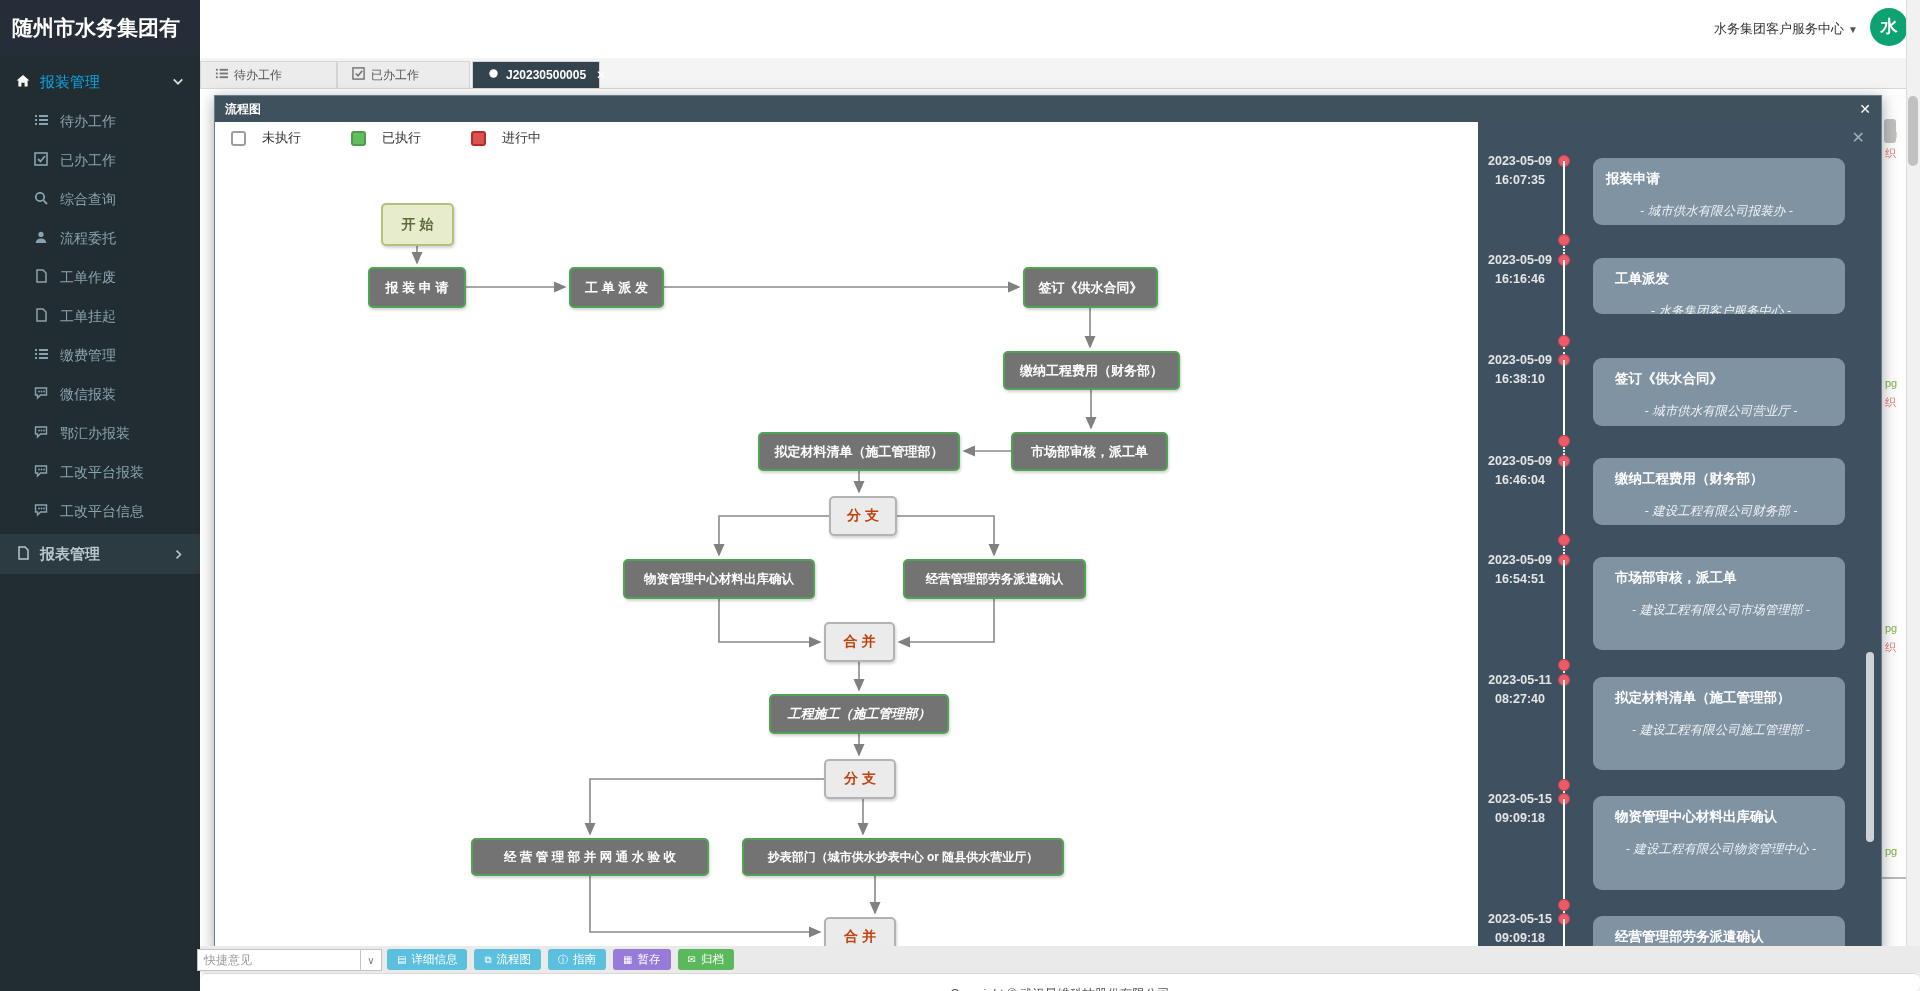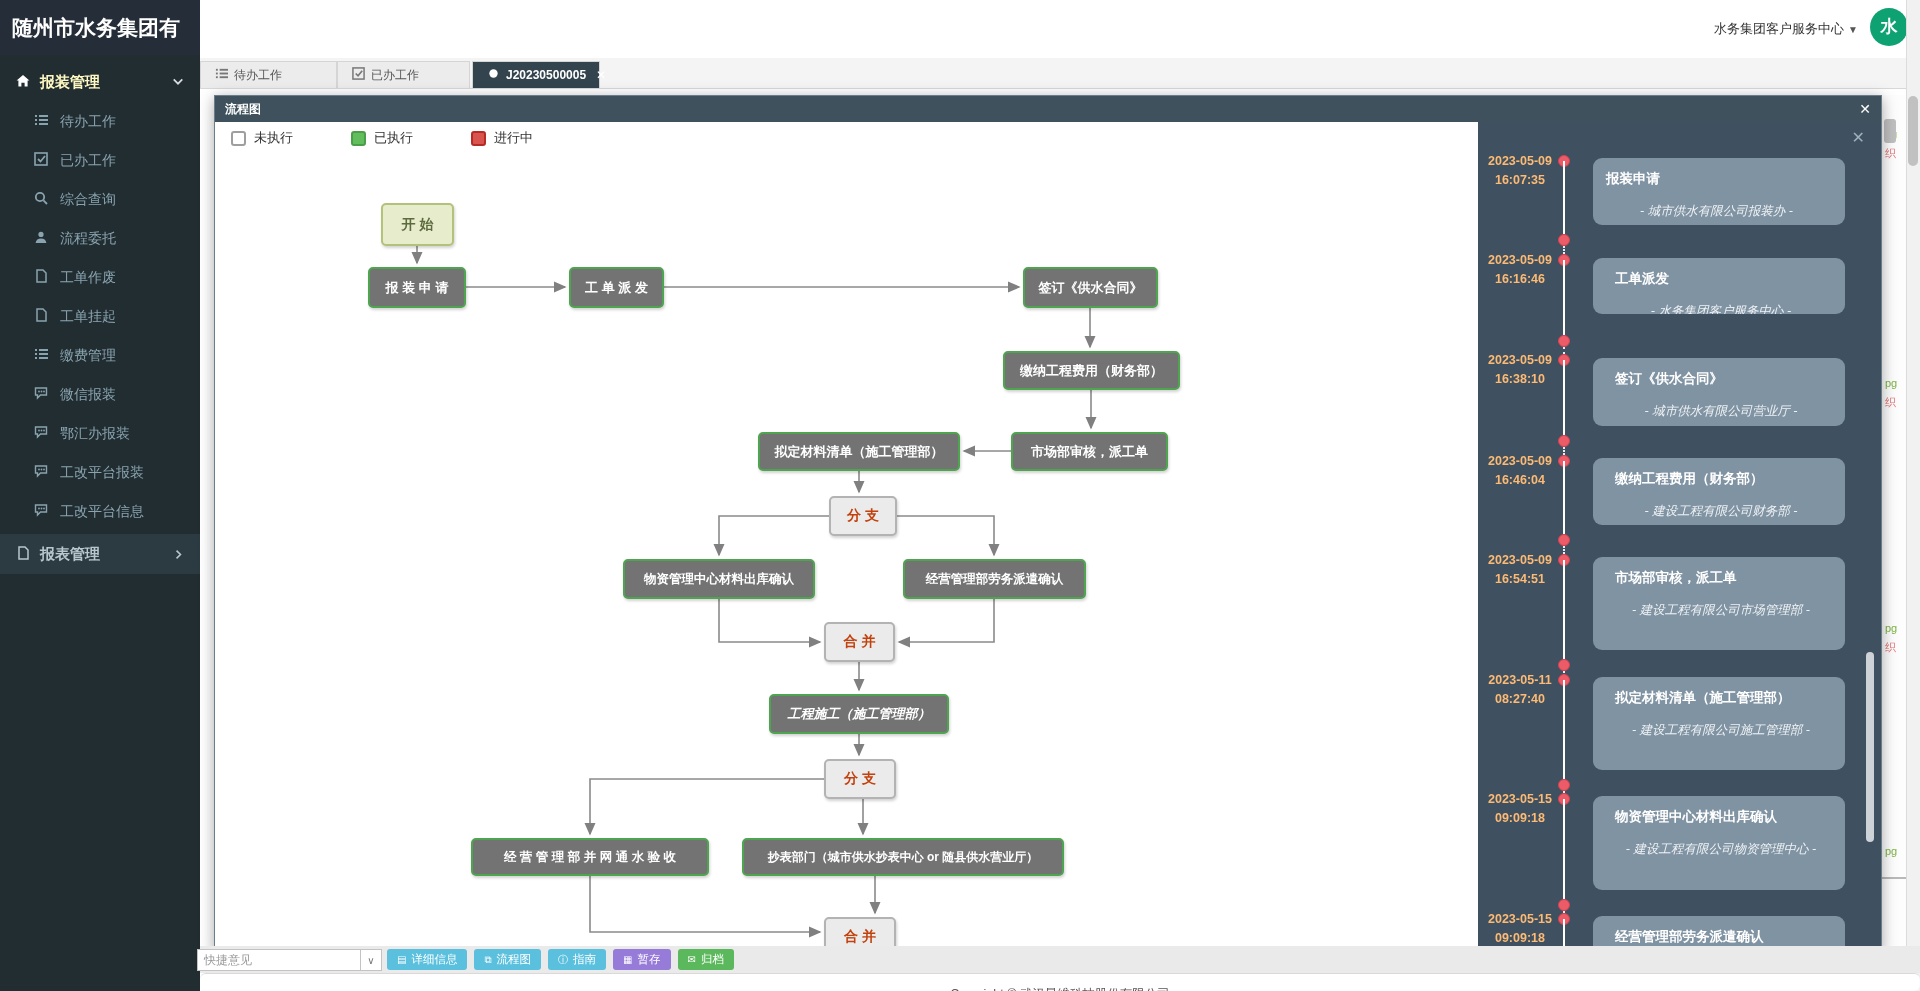--- a/index.html
+++ b/index.html
@@ -4,21 +4,21 @@
 <style>
   html,body{margin:0;padding:0;background:#e9edf0;}
   body{font-family:"Liberation Sans","DejaVu Sans",sans-serif;}
   #app{position:relative;width:1920px;height:991px;overflow:hidden;background:#fff;}
   .abs{position:absolute;}
 
   
   #sidebar{left:0;top:0;width:200px;height:991px;background:#222d32;}
   #logo{left:0;top:0;width:200px;height:55px;background:#252e38;color:#fff;
         font-size:21px;font-weight:bold;line-height:55px;padding-left:12px;box-sizing:border-box;white-space:nowrap;overflow:hidden;}
-  .parent-item{left:0;width:200px;height:40px;color:#fef9c3;font-size:15px;font-weight:bold;
+  .parent-item{left:0;width:200px;height:40px;color:#0ea5e9;font-size:15px;font-weight:normal;
         display:flex;align-items:center;gap:10px;padding-left:16px;box-sizing:border-box;cursor:pointer;}
   .side-item{left:0;width:200px;height:39px;color:#8aa4af;font-size:14px;
         display:flex;align-items:center;gap:12px;padding-left:34px;box-sizing:border-box;cursor:pointer;}
   .side-item svg{flex:0 0 auto;}
   .chev{margin-left:auto;margin-right:16px;}
 
   
   #hdr{left:200px;top:0;width:1720px;height:58px;background:#fff;}
   #hdr-title{left:40px;top:14px;font-size:21px;font-weight:bold;color:#1a1a1a;}
   #hdr-sub{font-size:13px;color:#777;font-weight:normal;margin-left:8px;}
@@ -34,36 +34,36 @@
   .tab.active{background:#33444f;color:#fff;font-weight:bold;}
   .tab .tclose{margin-left:4px;font-weight:bold;cursor:pointer;}
 
   
   #modal{left:214px;top:95px;width:1666px;height:850px;background:#fff;border:1px solid #6b7d8a;
          border-bottom:7px solid #2e3c46;box-sizing:content-box;box-shadow:0 3px 14px rgba(0,0,0,.35);}
   #modal-title{left:0;top:0;width:100%;height:26px;background:#3e515c;color:#fff;font-size:12px;font-weight:bold;
          line-height:26px;padding-left:10px;box-sizing:border-box;}
   #modal-close{right:10px;top:5px;color:#fff;font-size:14px;font-weight:bold;cursor:pointer;line-height:16px;}
   #legend{left:0;top:26px;width:1263px;height:32px;background:#fff;border-bottom:1px solid #9aa0a6;}
-  .lg-item{position:absolute;top:7px;display:flex;align-items:center;gap:8px;font-size:13px;color:#333;}
+  .lg-item{position:absolute;top:7px;display:flex;align-items:center;gap:16px;font-size:13px;color:#333;}
   .lg-box{width:15px;height:15px;border-radius:3px;box-sizing:border-box;}
 
   
   #flow{left:0;top:58px;width:1263px;height:792px;background:#fff;overflow:hidden;}
   .fnode{position:absolute;display:flex;align-items:center;justify-content:center;text-align:center;
          border-radius:5px;box-sizing:border-box;font-weight:bold;cursor:pointer;
          box-shadow:1px 2px 3px rgba(0,0,0,.18);}
   .fnode.task{background:#737373;border:2px solid #4fa450;color:#fff;font-size:13px;}
   .fnode.start{background:#e7eccd;border:2px solid #b3c27b;color:#5d6b3e;font-size:14px;}
   .fnode.gate{background:#ebebeb;border:2px solid #b3b3b3;color:#c2410c;font-size:14px;}
 
   
   #tl{left:1263px;top:26px;width:403px;height:824px;background:#3f5160;overflow:hidden;}
   #tl-close{position:absolute;right:16px;top:6px;color:#9fb0bb;font-size:16px;font-weight:bold;cursor:pointer;}
-  .tl-ts{position:absolute;left:0;width:84px;text-align:center;color:#fdba74;font-size:12.5px;font-weight:bold;line-height:19px;}
+  .tl-ts{position:absolute;left:0;width:84px;text-align:center;color:#e5e5e5;font-size:12.5px;font-weight:bold;line-height:19px;}
   .tl-dot{position:absolute;left:80px;width:12px;height:12px;border-radius:50%;background:#ec5b68;border:1px solid #d8424f;box-sizing:border-box;}
   .tl-solid{position:absolute;left:85px;width:2px;background:#fff;}
   .tl-dotted{position:absolute;left:85px;width:0;border-left:2px dotted #e8edf1;}
   .tl-card{position:absolute;left:115px;width:252px;background:#8093a3;border-radius:9px;box-sizing:border-box;
            padding:12px 18px 10px 22px;overflow:hidden;}
   .tl-card h4{margin:0;color:#fff;font-size:13.5px;font-weight:bold;}
   .tl-card .dept{margin-top:13px;color:#eef2f5;font-size:12.5px;font-style:italic;text-align:center;line-height:20px;}
   #tl-scroll{position:absolute;left:388px;top:530px;width:8px;height:190px;background:rgba(255,255,255,.75);border-radius:4px;}
 
   

